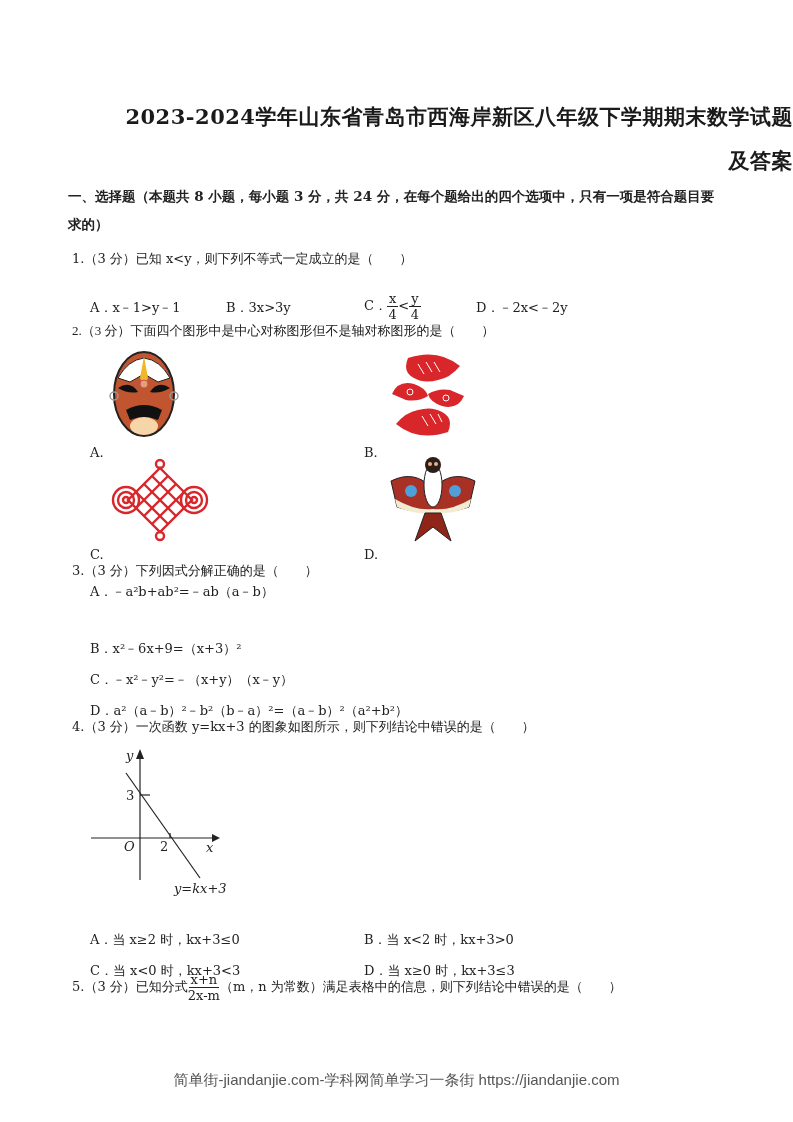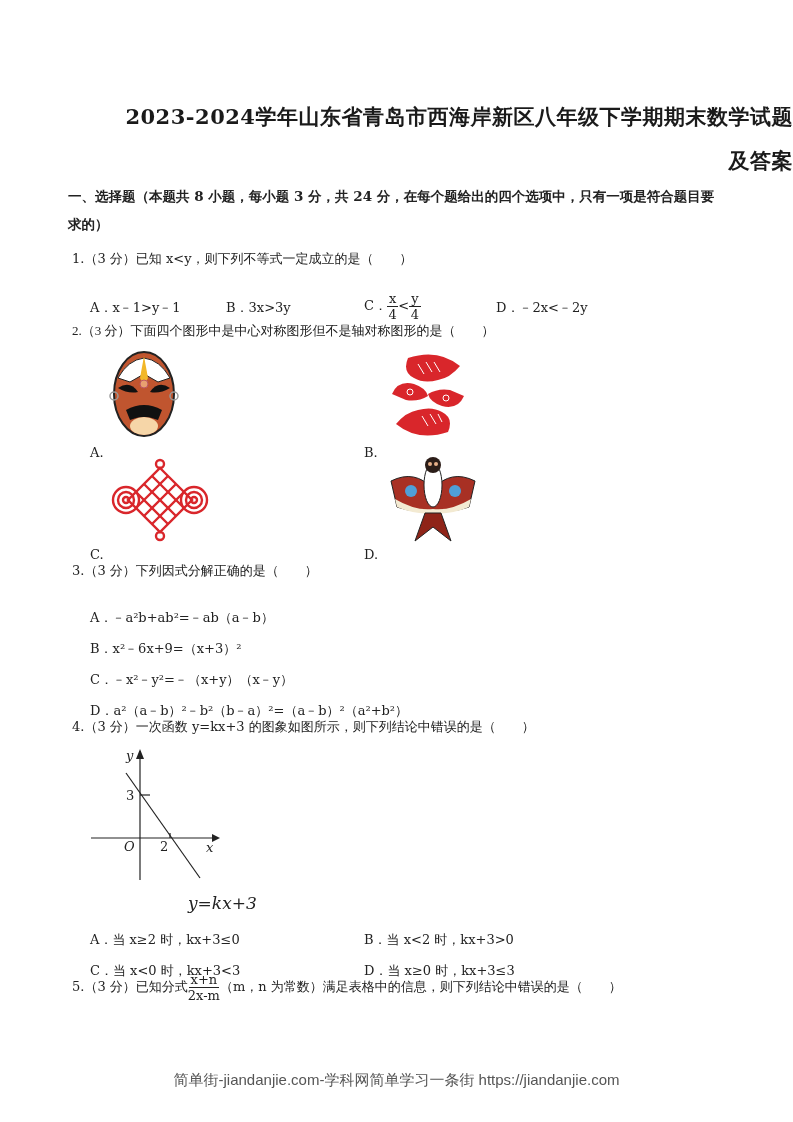--- a/index.html
+++ b/index.html
@@ -32,21 +32,21 @@
 </div>
 <div class="abs opt" style="top:284px; left:90px;">A．<span>x﹣1&gt;y﹣1</span></div>
 <div class="abs opt" style="top:284px; left:226px;">B．<span>3x&gt;3y</span></div>
 <div class="abs opt" style="top:276px; left:364px;">C．<span class="frac">
       <span class="num">x</span>
       <span>4</span>
     </span>&lt;<span class="frac">
       <span class="num">y</span>
       <span>4</span>
     </span></div>
-<div class="abs opt" style="top:284px; left:496px;">D．<span>﹣2x&lt;﹣2y</span></div>
+<div class="abs opt" style="top:284px; left:476px;">D．<span>﹣2x&lt;﹣2y</span></div>
 
 <div class="abs q" style="top:322px;font-family:Liberation Serif, serif;">
   <span>2.</span><span>（3 分）</span><span>下面四个图形中是中心对称图形但不是轴对称图形的是（　　）</span>
 </div>
 
 <div class="abs" style="top:348px; left:108px;">
   <svg width="72" height="92" viewBox="0 0 72 92">
     <ellipse cx="36" cy="46" rx="30" ry="42" fill="#c0552f" stroke="#222" stroke-width="2"></ellipse>
     <path d="M10 30 Q20 12 36 10 Q52 12 62 30 L50 34 L36 26 L22 34 Z" fill="#fff" stroke="#222" stroke-width="1"></path>
     <path d="M36 8 L40 30 L36 38 L32 30 Z" fill="#f2b728"></path>
@@ -107,21 +107,21 @@
     <circle cx="26" cy="36" r="6" fill="#4f9fd8"></circle>
       <circle cx="70" cy="36" r="6" fill="#4f9fd8"></circle>
     <path d="M40 58 L30 86 L48 72 L66 86 L56 58 Z" fill="#8f2418" stroke="#222"></path>
   </svg>
 </div>
 <div class="abs opt" style="top:532px; left:364px;">D.</div>
 
 <div class="abs q" style="top:562px;">
   <span>3.</span><span>（3 分）</span><span>下列因式分解正确的是（　　）</span>
 </div>
-<div class="abs opt" style="top:594px; left:90px;text-align:right;">A．<span>﹣a²b+ab²=﹣ab（a﹣b）</span></div>
+<div class="abs opt" style="top:568px; left:90px;text-align:right;">A．<span>﹣a²b+ab²=﹣ab（a﹣b）</span></div>
 <div class="abs opt" style="top:625px; left:90px;">B．<span>x²﹣6x+9=（x+3）²</span></div>
 <div class="abs opt" style="top:656px; left:90px;">C．<span>﹣x²﹣y²=﹣（x+y）（x﹣y）</span></div>
 <div class="abs opt" style="top:687px; left:90px;">D．<span>a²（a﹣b）²﹣b²（b﹣a）²=（a﹣b）²（a²+b²）</span></div>
 
 <div class="abs q" style="top:718px;">
   <span>4.</span><span>（3 分）</span><span>一次函数 y=kx+3 的图象如图所示，则下列结论中错误的是（　　）</span>
 </div>
 
 <div class="abs" style="top:745px; left:88px; width:150px; height:155px;">
   <svg width="150" height="155" viewBox="0 0 150 155">
@@ -133,21 +133,21 @@
       <line x1="38" y1="28" x2="112" y2="133"></line>
     </g>
     <path d="M124 89 L132 93 L124 97 Z" fill="#222"></path>
     <path d="M48 14 L52 4 L56 14 Z" fill="#222"></path>
   </svg>
   <span class="abs" style="left:38px; top:3px; font-style:italic; font-size:13px;">y</span>
   <span class="abs" style="left:118px; top:95px; font-style:italic; font-size:13px;">x</span>
   <span class="abs" style="left:36px; top:94px; font-style:italic; font-size:13px;">O</span>
   <span class="abs" style="left:38px; top:43px; font-size:13px;">3</span>
   <span class="abs" style="left:72px; top:94px; font-size:13px;">2</span>
-  <span class="abs" style="left:100px; top:136px; font-size:17px; font-style:italic;margin-top:12px;">y=kx+3</span>
+  <span class="abs" style="left:86px; top:136px; font-size:13px; font-style:italic;">y=kx+3</span>
 </div>
 
 <div class="abs opt" style="top:916px; left:90px;">A．<span>当 x≥2 时，kx+3≤0</span></div>
 <div class="abs opt" style="top:916px; left:364px;">B．<span>当 x&lt;2 时，kx+3&gt;0</span></div>
 <div class="abs opt" style="top:947px; left:90px;">C．<span>当 x&lt;0 时，kx+3&lt;3</span></div>
 <div class="abs opt" style="top:947px; left:364px;">D．<span>当 x≥0 时，kx+3≤3</span></div>
 
 <div class="abs q" style="top:972px;">
   <span>5.</span><span>（3 分）</span><span>已知分式</span><span class="frac">
       <span class="num">x+n</span>

